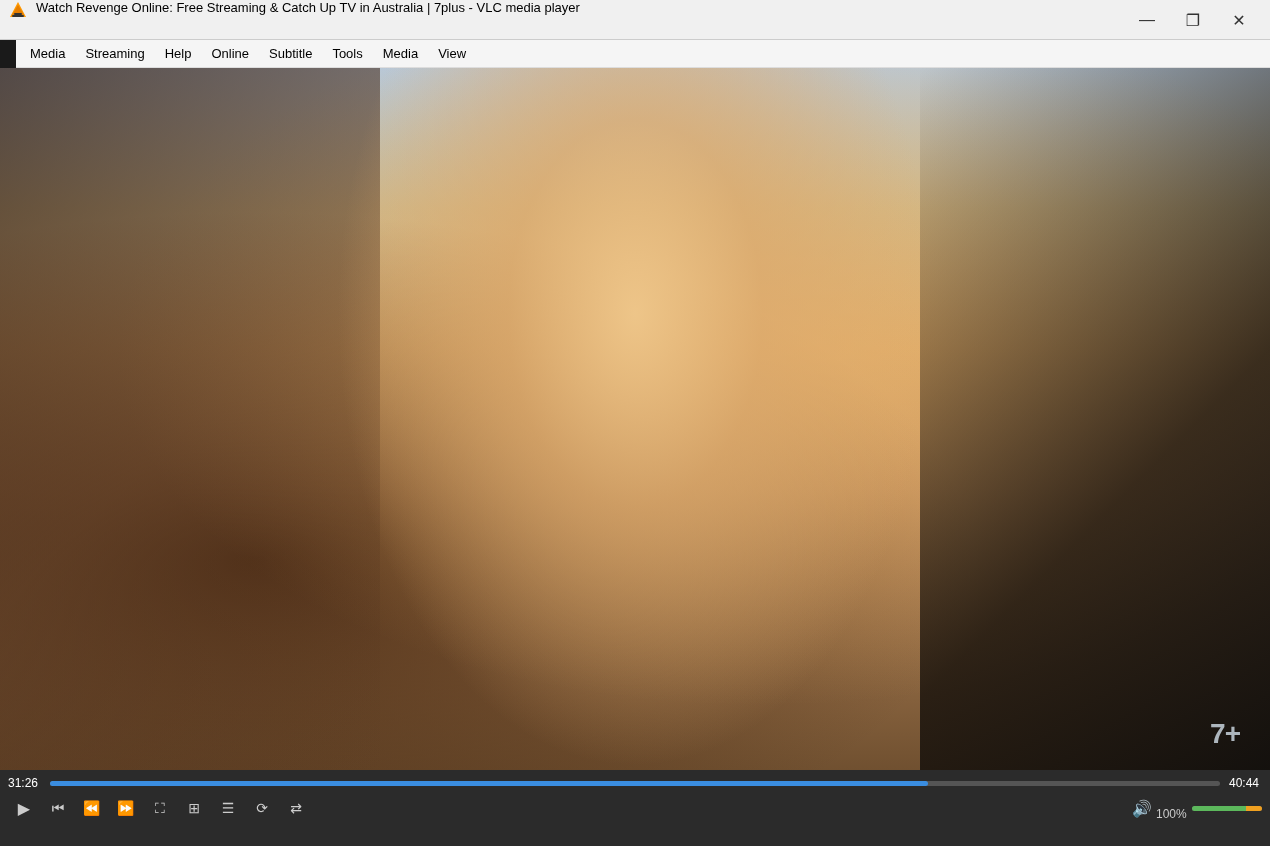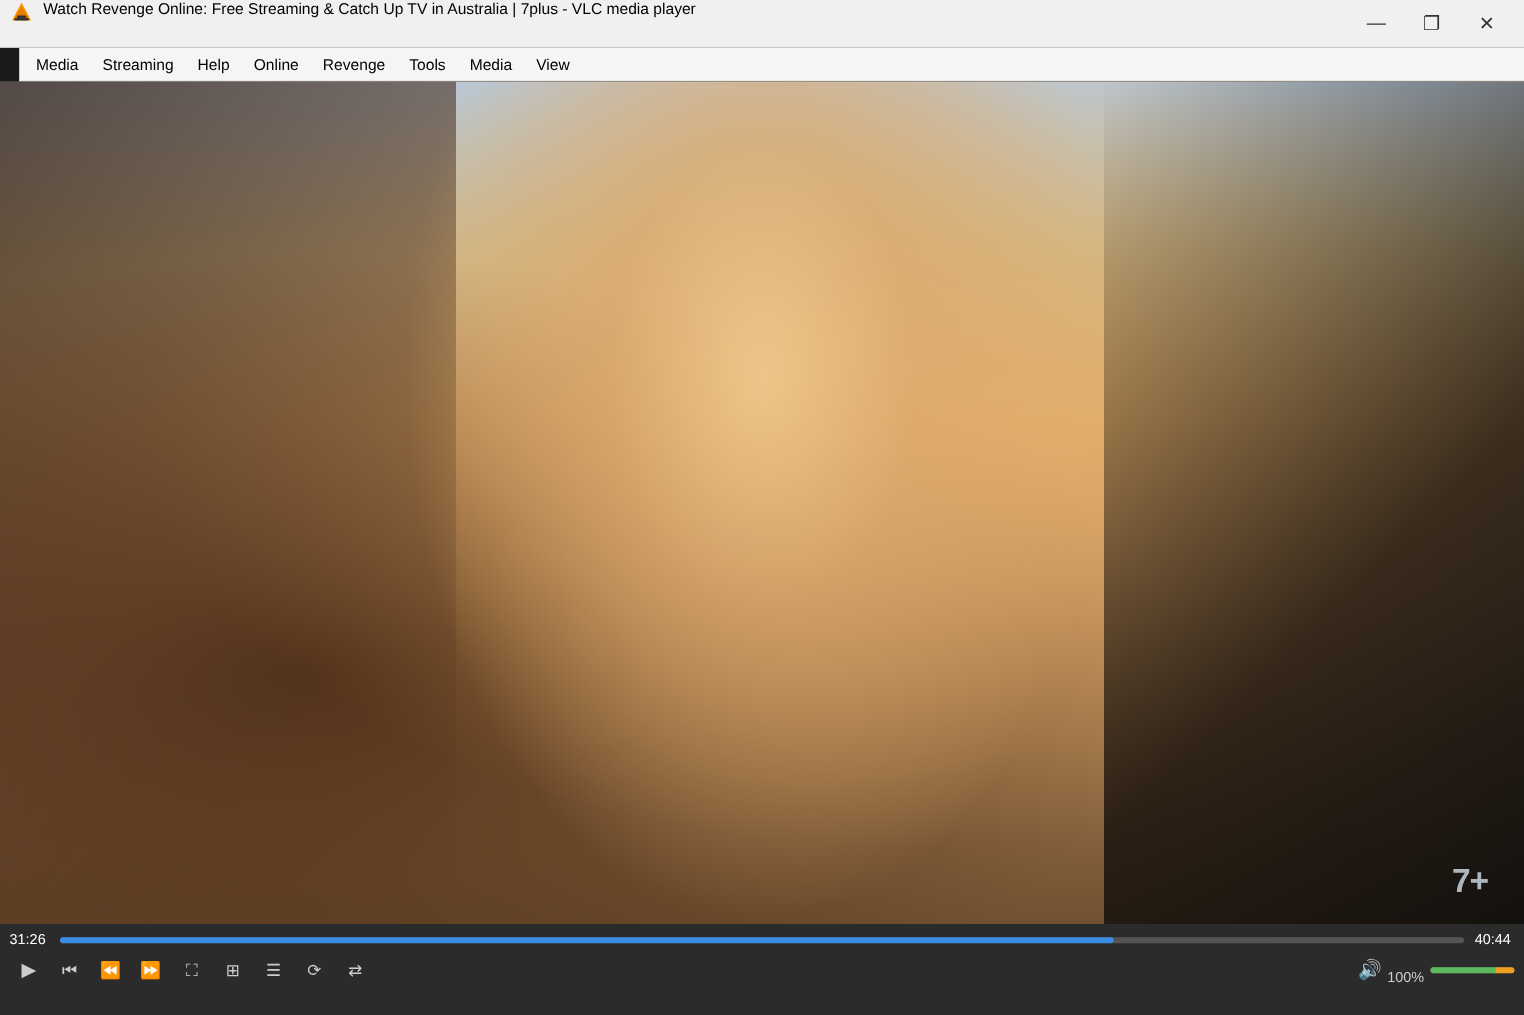--- a/index.html
+++ b/index.html
@@ -205,21 +205,21 @@
     <div class="win-btn">❐</div>
     <div class="win-btn close">✕</div>
   </div>
 </div>
 
 <div id="menubar">
 <div class="menu-item">Media</div>
     <div class="menu-item">Streaming</div>
     <div class="menu-item">Help</div>
     <div class="menu-item">Online</div>
-    <div class="menu-item">Revenge</div>
+    <div class="menu-item">Subtitle</div>
     <div class="menu-item">Tools</div>
     <div class="menu-item">Media</div>
     <div class="menu-item">View</div>
   </div>
 
 <div id="video-area">
   <div id="video-frame">
     <div class="scene-bg"></div>
     <div class="crowd-left"></div>
     <div class="figure-center"></div>

